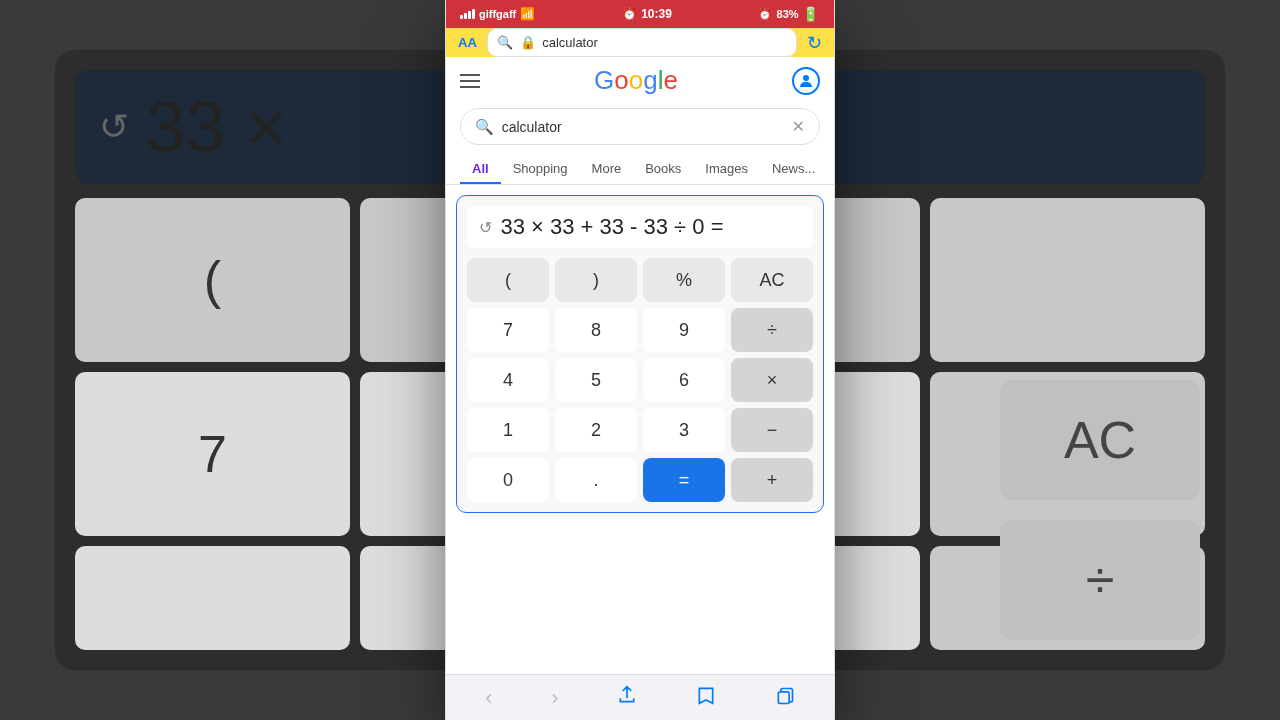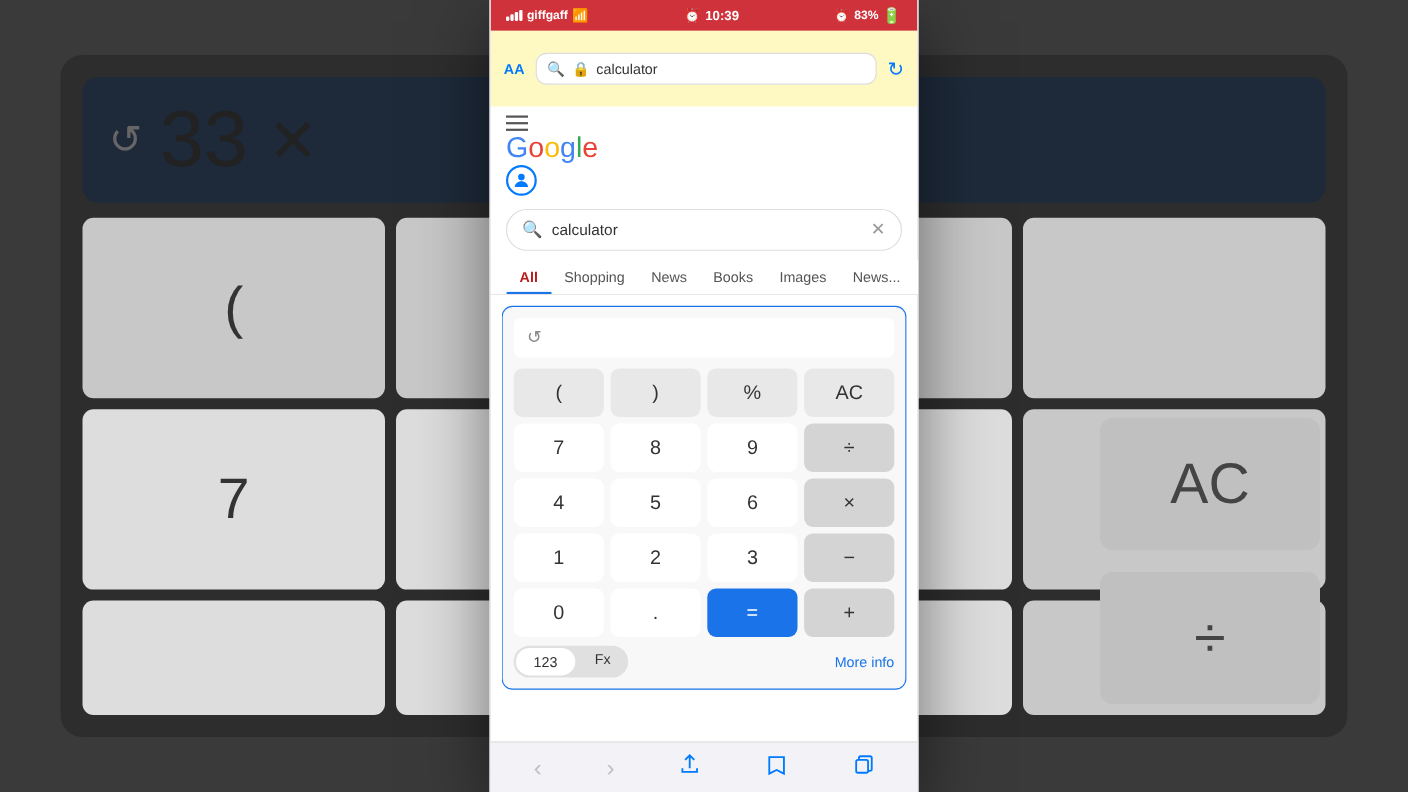--- a/index.html
+++ b/index.html
@@ -70,22 +70,22 @@
       display: flex;
       align-items: center;
       gap: 4px;
       color: white;
       font-size: 11px;
       font-weight: 600;
     }
 
     
     .browser-chrome {
-      background: #fef9c3;
-      padding: 20px 12px;
+      background: #fde047;
+      padding: 0 12px;
       display: flex;
       align-items: center;
       gap: 10px;
     }
 
     .aa-text {
       font-size: 13px;
       font-weight: 600;
       color: #007aff;
     }
@@ -109,23 +109,22 @@
     .reload-btn {
       color: #007aff;
       font-size: 16px;
     }
 
     
     .google-header {
       background: #fff;
       padding: 8px 14px;
       display: flex;
-      align-items: flex-start;
+      align-items: center;
       justify-content: space-between;
-      flex-direction: column;
     }
 
     .hamburger {
       display: flex;
       flex-direction: column;
       gap: 4px;
     }
 
     .hamburger span {
       width: 20px;
@@ -196,21 +195,21 @@
     .tab-item {
       padding: 8px 12px;
       font-size: 13px;
       color: #555;
       white-space: nowrap;
       cursor: pointer;
       position: relative;
     }
 
     .tab-item.active {
-      color: #b91c1c;
+      color: #6d28d9;
       font-weight: 600;
     }
 
     .tab-item.active::after {
       content: '';
       position: absolute;
       bottom: 0;
       left: 0;
       right: 0;
       height: 2px;
@@ -443,30 +442,31 @@
     <div class="search-box">
       <span style="color:#aaa; font-size:15px;">🔍</span>
       <span class="search-text">calculator</span>
       <span class="search-clear">✕</span>
     </div>
   </div>
 
   <div class="search-tabs">
     <div class="tab-item active">All</div>
     <div class="tab-item">Shopping</div>
-    <div class="tab-item">News</div>
+    <div class="tab-item">More</div>
     <div class="tab-item">Books</div>
     <div class="tab-item">Images</div>
     <div class="tab-item">News...</div>
   </div>
 
   <div class="calculator-widget">
 
     <div class="calc-display">
       <span class="history-icon">↺</span>
+      <span class="calc-expression">33 × 33 + 33 - 33 ÷ 0 =</span>
     </div>
 
     <div class="calc-buttons">
 
       <button class="calc-btn">(</button>
       <button class="calc-btn">)</button>
       <button class="calc-btn">%</button>
       <button class="calc-btn">AC</button>
 
       <button class="calc-btn white-btn">7</button>
@@ -483,27 +483,20 @@
       <button class="calc-btn white-btn">2</button>
       <button class="calc-btn white-btn">3</button>
       <button class="calc-btn op-btn">−</button>
 
       <button class="calc-btn white-btn">0</button>
       <button class="calc-btn white-btn">.</button>
       <button class="calc-btn equals-btn">=</button>
       <button class="calc-btn op-btn">+</button>
     </div>
 
-    <div class="calc-bottom">
-      <div class="mode-group">
-        <div class="mode-btn active">123</div>
-        <div class="mode-btn">Fx</div>
-      </div>
-      <span class="more-info">More info</span>
-    </div>
   </div>
 
   <div class="browser-bottom">
     <span class="nav-icon disabled" style="font-size:22px;">‹</span>
     <span class="nav-icon disabled" style="font-size:22px;">›</span>
     <span class="nav-icon" style="font-size:20px;">
       <svg width="20" height="20" viewBox="0 0 24 24" fill="none" stroke="#007aff" stroke-width="2">
         <path d="M12 2v14M7 7l5-5 5 5"></path>
         <path d="M4 16v4h16v-4" fill="none"></path>
       </svg>

